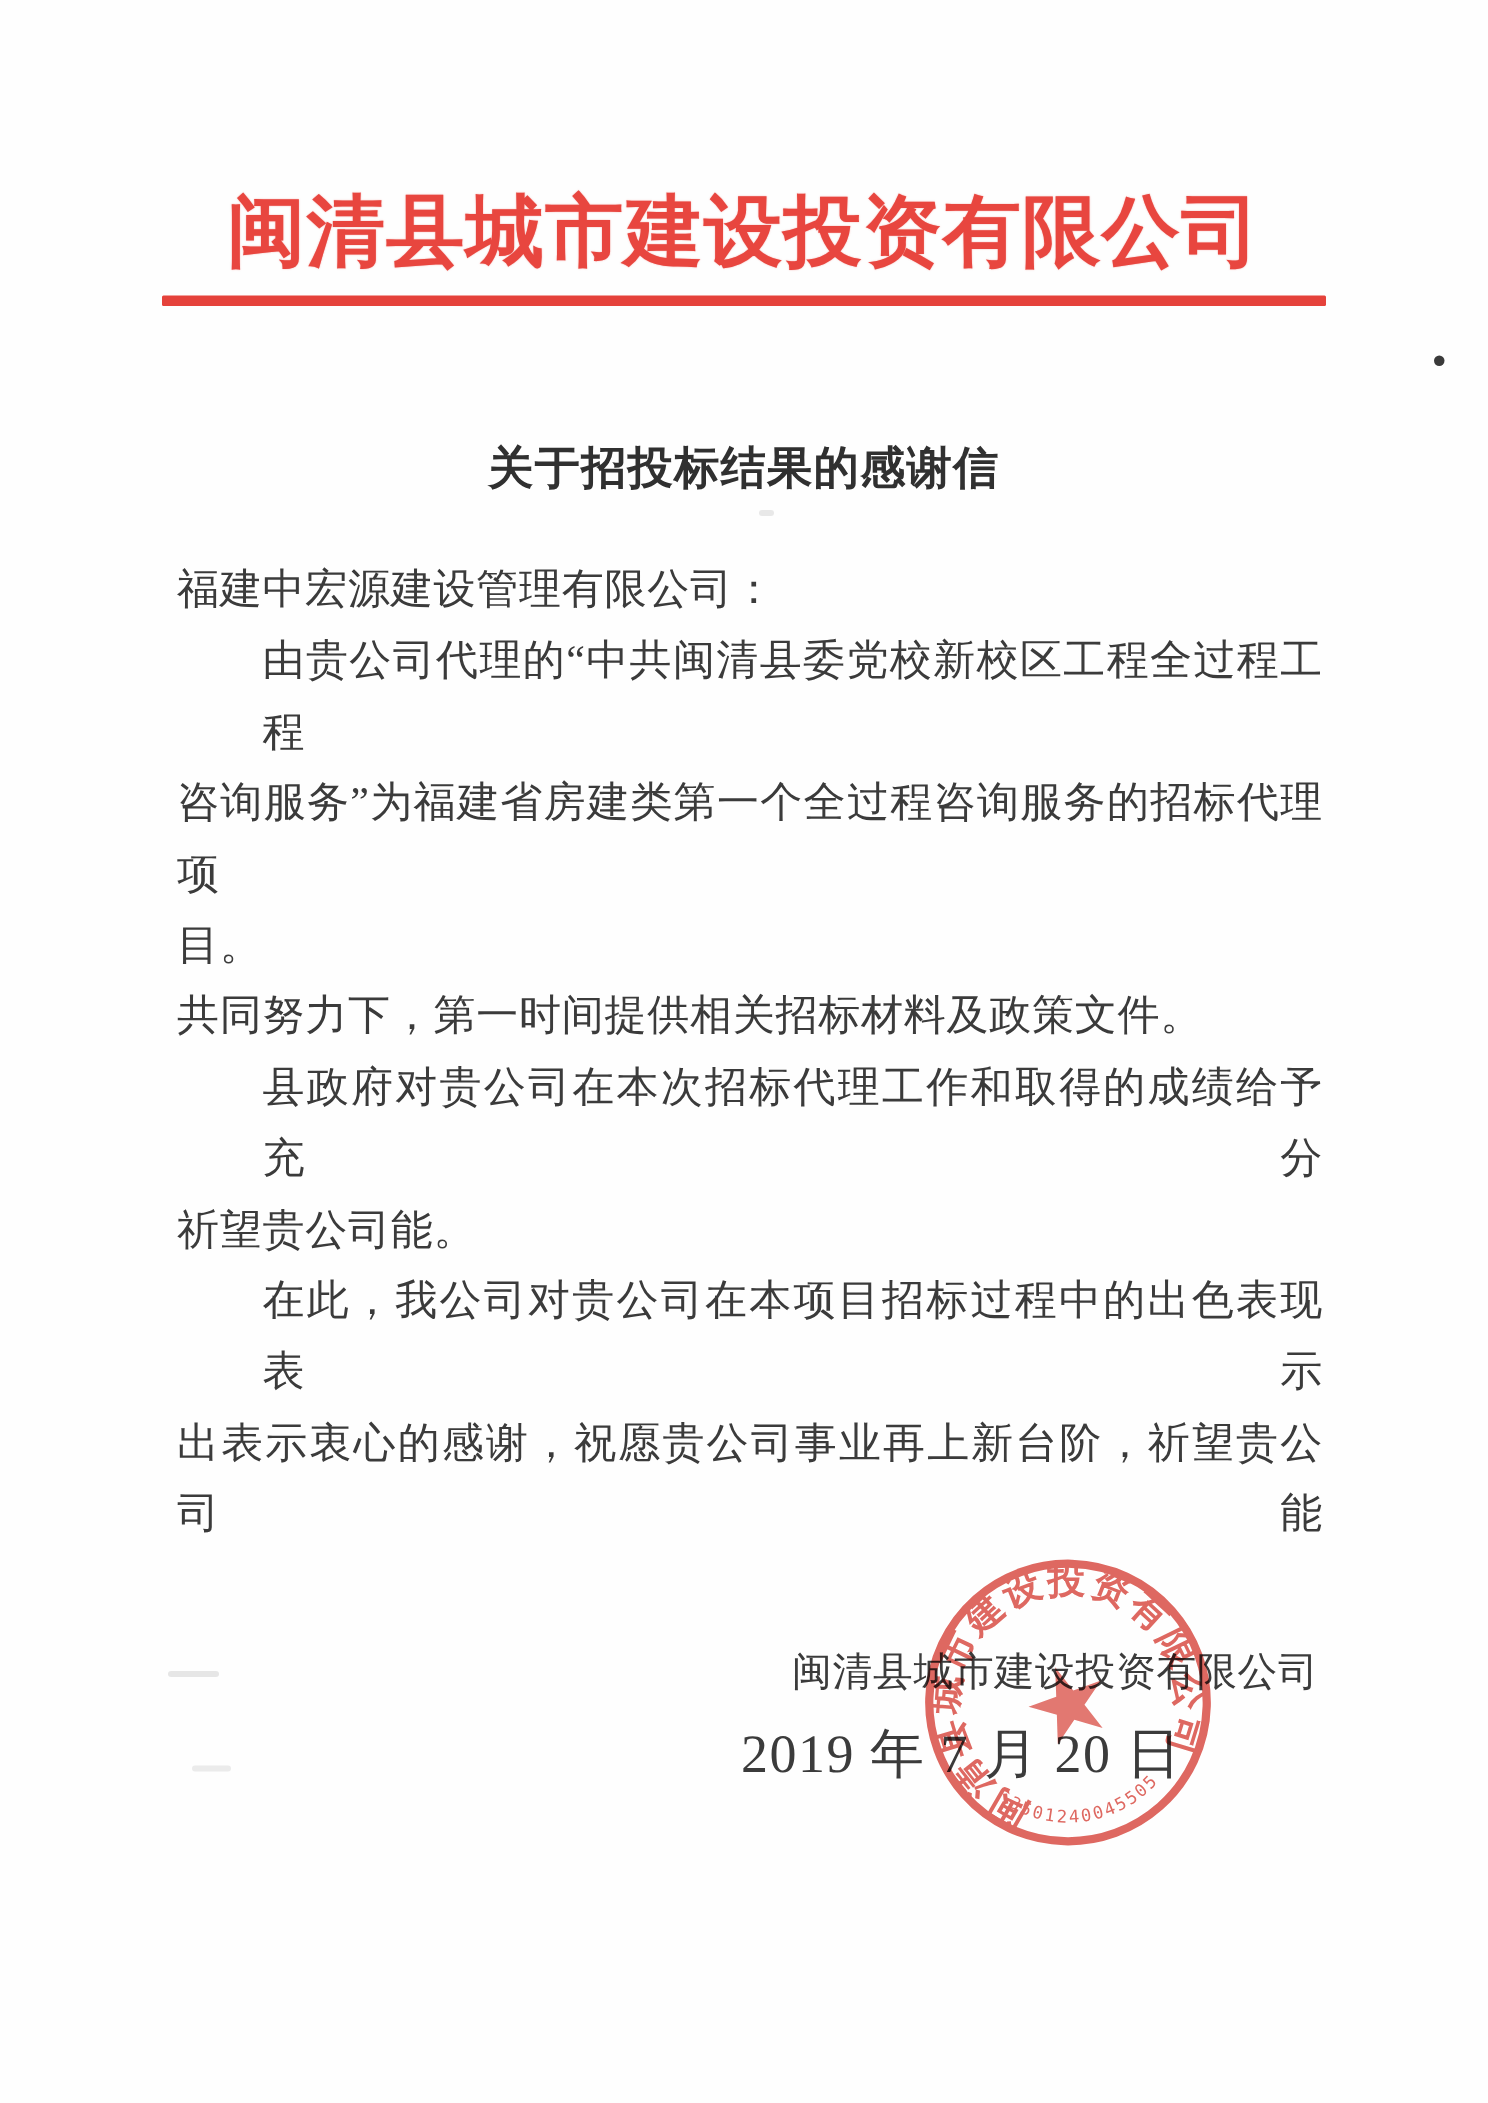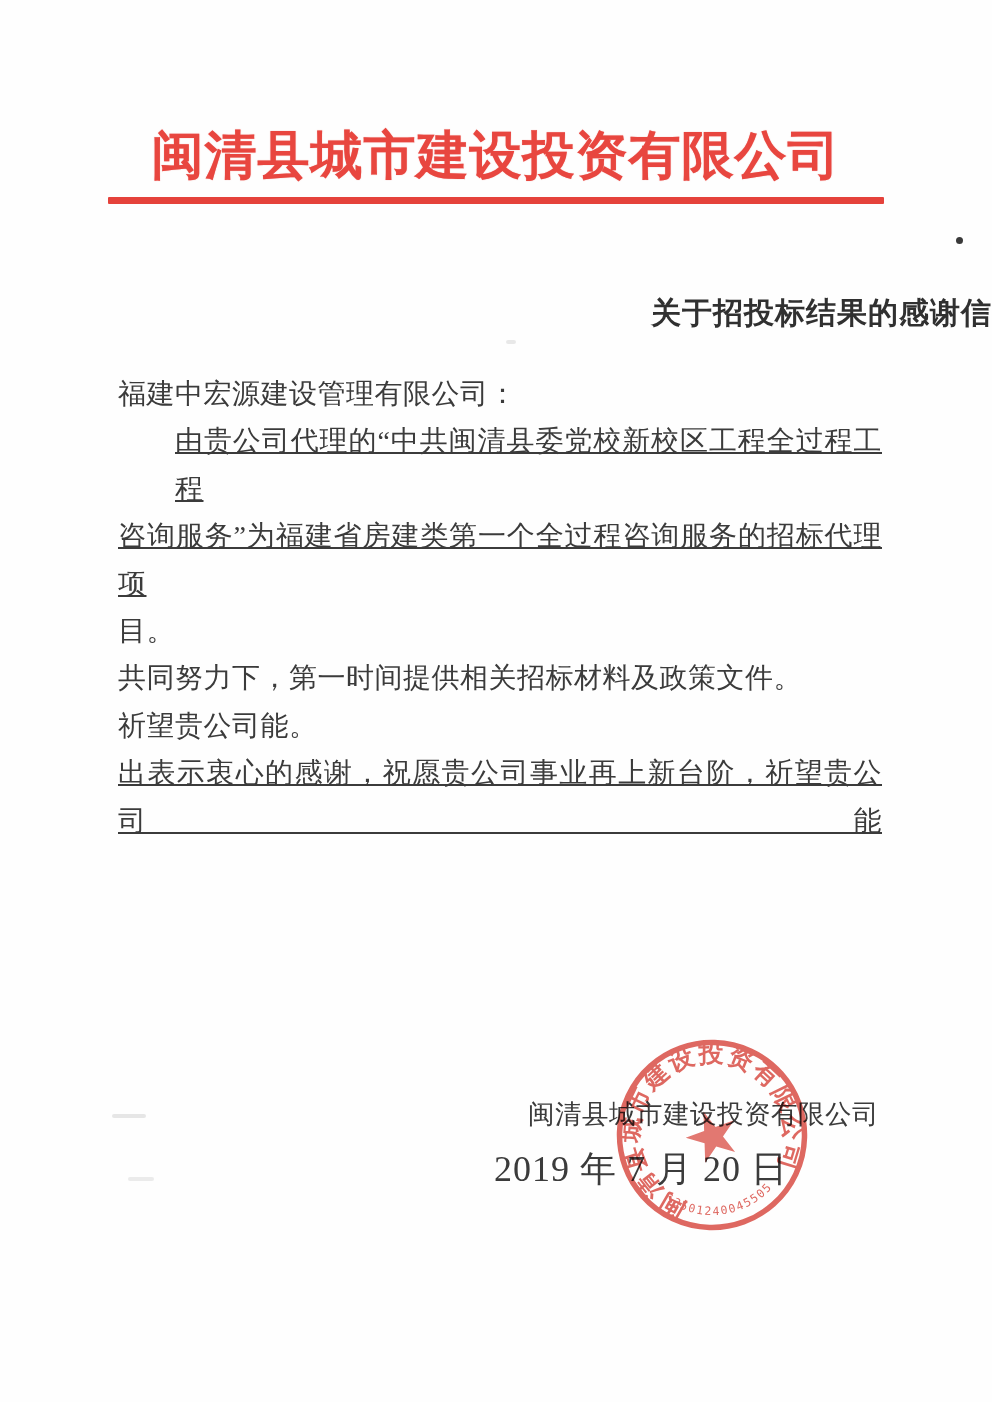--- a/index.html
+++ b/index.html
@@ -39,21 +39,21 @@
     background: #e5423b;
     border-radius: 1px;
   }
 
   
   .doc-title {
     position: absolute;
     top: 295px;
     left: 0;
     width: 100%;
-    text-align: right;
+    text-align: center;
     font-size: 30px;
     line-height: 36px;
     font-weight: bold;
     color: #303030;
     letter-spacing: 1px;
     white-space: nowrap;
   }
 
   
   .letter-body {
@@ -64,21 +64,20 @@
     font-size: 28px;
     line-height: 47.4px;
     color: #3b3b3b;
     letter-spacing: 0.5px;
   }
   .line { white-space: nowrap; }
   .line.fill {
     white-space: normal;
     text-align: justify;
     text-align-last: justify;
-    text-decoration: underline;
   }
   .line.indent { padding-left: 57px; }
 
   
   .signature-company {
     position: absolute;
     top: 1097px;
     right: 113px;
     font-size: 26.5px;
     line-height: 34px;
@@ -157,21 +156,23 @@
   <div class="letterhead-rule"></div>
 
   <div class="doc-title">关于招投标结果的感谢信</div>
 
   <div class="letter-body">
     <div class="line">福建中宏源建设管理有限公司：</div>
     <div class="line indent fill">由贵公司代理的“中共闽清县委党校新校区工程全过程工程</div>
     <div class="line fill">咨询服务”为福建省房建类第一个全过程咨询服务的招标代理项</div>
     <div class="line">目。</div>
     <div class="line">共同努力下，第一时间提供相关招标材料及政策文件。</div>
+    <div class="line indent fill">县政府对贵公司在本次招标代理工作和取得的成绩给予充分</div>
     <div class="line">祈望贵公司能。</div>
+    <div class="line indent fill">在此，我公司对贵公司在本项目招标过程中的出色表现表示</div>
     <div class="line fill">出表示衷心的感谢，祝愿贵公司事业再上新台阶，祈望贵公司能</div>
 
   </div>
 
   <div class="signature-company">闽清县城市建设投资有限公司</div>
   <div class="signature-date">2019 年 7 月 20 日</div>
 
   <svg class="seal" viewBox="0 0 200 200">
     <defs>
       <path id="ringTextPath" d="M 55.1,157.5 A 73,73 0 1 1 144.9,157.5" fill="none"></path>

